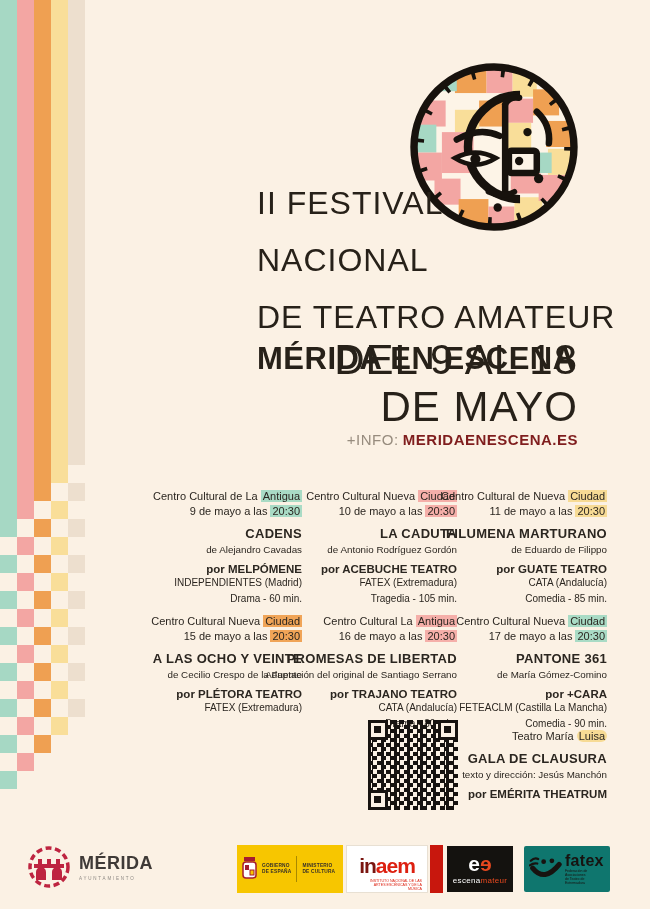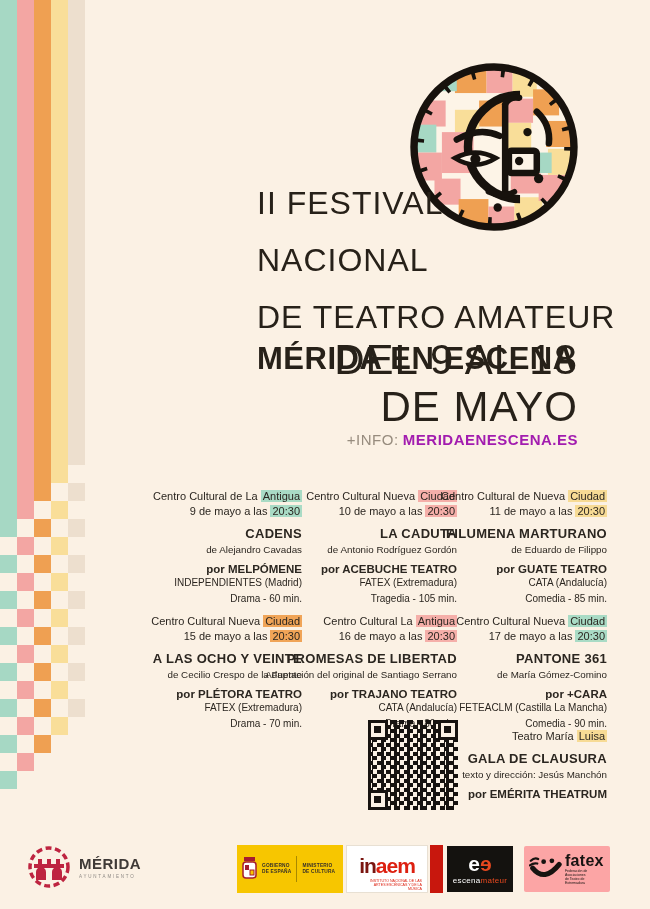--- a/index.html
+++ b/index.html
@@ -25,21 +25,21 @@
   
   .mosaic{position:absolute;left:401px;top:54px;}
   
   .titleblock{position:absolute;left:257px;top:166px;}
   .t-light{font-size:32px;line-height:39px;font-weight:300;letter-spacing:1px;white-space:nowrap;margin-top:18px;}
   .t-bold{font-size:31px;line-height:40px;font-weight:800;letter-spacing:.5px;margin-top:2px;white-space:nowrap;}
   .datesblock{position:absolute;right:72px;top:336px;text-align:right;}
   .d-line{font-size:42px;line-height:47px;font-weight:300;letter-spacing:1px;white-space:nowrap;}
   .infoline{position:absolute;right:72px;top:431px;font-size:15px;white-space:nowrap;}
   .info-label{color:#978C7E;font-weight:400;letter-spacing:.5px;}
-  .info-url{color:#a21caf;font-weight:800;letter-spacing:.5px;}
+  .info-url{color:#7f1d1d;font-weight:800;letter-spacing:.5px;}
   
   .event{position:absolute;width:215px;text-align:right;color:#2B2620;}
   .ev-venue,.ev-date{font-size:11px;line-height:15px;}
   .hl{padding:0 2px;}
   .ev-title{font-size:13px;line-height:16px;font-weight:800;margin-top:7px;letter-spacing:.3px;}
   .ev-author{font-size:9.8px;line-height:13px;margin-top:1px;}
   .ev-company{font-size:11.5px;line-height:14px;font-weight:800;margin-top:6px;}
   .ev-org{font-size:10px;line-height:13px;}
   .ev-genre{font-size:10px;line-height:13px;margin-top:3px;}
   
@@ -48,39 +48,39 @@
         repeating-conic-gradient(#171310 0 25%, transparent 0 50%) 0 0/9px 9px,
         repeating-linear-gradient(90deg,#171310 0 3px,transparent 3px 13px);
   }
   .qr-f{position:absolute;width:20px;height:20px;border:3.5px solid #171310;background:#FBF1E4;box-sizing:border-box;}
   .qr-f::after{content:"";position:absolute;left:3px;top:3px;width:7px;height:7px;background:#171310;}
   .qr-tl{left:0;top:0}.qr-tr{right:0;top:0}.qr-bl{left:0;bottom:0}
   
   .footer{position:absolute;left:0;top:842px;width:650px;height:55px;}
   .merida{position:absolute;left:26px;top:2px;display:flex;align-items:center;}
   .merida-text{margin-left:7px;}
-  .merida-name{font-size:15px;font-weight:800;letter-spacing:.5px;color:#3F3A37;}
+  .merida-name{font-size:18px;font-weight:800;letter-spacing:.5px;color:#3F3A37;}
   .merida-sub{font-size:4.5px;letter-spacing:1.8px;color:#8F8A85;margin-top:2px;}
   .gob{position:absolute;left:237px;top:3px;width:106px;height:48px;background:#F7C600;
        display:flex;align-items:center;box-sizing:border-box;padding:0 4px;}
   .gob-col{font-size:4.8px;line-height:6.5px;font-weight:700;color:#352F28;letter-spacing:.2px;}
   .gob-div{width:1px;height:26px;background:#A98900;margin:0 5px;}
   .inaem{position:absolute;left:346px;top:3px;width:82px;height:48px;background:#ffffff;
          border:1px solid #E8E0D3;box-sizing:border-box;text-align:center;padding-top:8px;}
   .inaem-in{font-size:21px;font-weight:700;color:#7A1510;letter-spacing:-1px;}
   .inaem-aem{font-size:21px;font-weight:900;color:#DD2010;letter-spacing:-1px;}
   .inaem-sub{font-size:3.6px;line-height:4px;color:#DD2010;text-align:right;padding:1px 5px 0 20px;}
   .inaem-red{position:absolute;left:430px;top:3px;width:13px;height:48px;background:#C8170D;}
   .escena{position:absolute;left:447px;top:4px;width:66px;height:46px;background:#14120F;
           display:flex;flex-direction:column;align-items:center;justify-content:center;}
   .ea-row{font-size:21px;line-height:20px;font-weight:700;color:#fff;}
   .ea-rev{display:inline-block;transform:scaleX(-1);color:#E8491F;}
   .ea-word{font-size:8px;margin-top:2px;color:#fff;letter-spacing:.3px;text-align:right;}
   .ea-word .or{color:#E8491F;}
-  .fatex{position:absolute;left:524px;top:4px;width:86px;height:46px;background:#fca5a5;border-radius:2px;
+  .fatex{position:absolute;left:524px;top:4px;width:86px;height:46px;background:#0f766e;border-radius:2px;
          display:flex;align-items:center;box-sizing:border-box;padding:0 5px;}
   .fatex-right{margin-left:3px;}
   .fatex-name{font-size:16px;font-weight:800;color:#171310;line-height:15px;letter-spacing:.3px;}
   .fatex-sub{font-size:3.5px;line-height:4.2px;color:#171310;margin-top:1px;}
 </style>
 </head>
 <body>
 
 <div class="poster">
 
@@ -190,21 +190,20 @@
     <div class="ev-genre">Comedia - 85 min.</div>
   </div>
 
   <div class="event" style="left:87px;top:614px;">
     <div class="ev-venue"><span>Centro Cultural Nueva </span><span class="hl" style="background-color: rgb(240, 164, 87);">Ciudad</span></div>
     <div class="ev-date"><span>15 de mayo a las </span><span class="hl" style="background-color: rgb(240, 164, 87);">20:30</span></div>
     <div class="ev-title">A LAS OCHO Y VEINTE</div>
     <div class="ev-author">de Cecilio Crespo de la Fuente</div>
     <div class="ev-company">por PLÉTORA TEATRO</div>
     <div class="ev-org">FATEX (Extremadura)</div>
-    <div class="ev-genre">Drama - 70 min.</div>
   </div>
 
   <div class="event" style="left:242px;top:614px;">
     <div class="ev-venue"><span>Centro Cultural La </span><span class="hl" style="background-color: rgb(245, 175, 169);">Antigua</span></div>
     <div class="ev-date"><span>16 de mayo a las </span><span class="hl" style="background-color: rgb(245, 175, 169);">20:30</span></div>
     <div class="ev-title">PROMESAS DE LIBERTAD</div>
     <div class="ev-author">Adaptación del original de Santiago Serrano</div>
     <div class="ev-company">por TRAJANO TEATRO</div>
     <div class="ev-org">CATA (Andalucía)</div>
     <div class="ev-genre">Drama - 80 min.</div>
@@ -220,21 +219,21 @@
     <div class="ev-genre">Comedia - 90 min.</div>
   </div>
 
   <div class="qr">
     <div class="qr-f qr-tl"></div>
     <div class="qr-f qr-tr"></div>
     <div class="qr-f qr-bl"></div>
   </div>
 
   <div class="event" style="left:392px;top:729px;">
-    <div class="ev-venue"><span>Teatro María </span><span class="hl" style="background-color: rgb(247, 219, 149);">Luisa</span></div>
+    <div class="ev-venue"><span>Teatro María </span><span class="hl" style="background-color: rgb(247, 219, 149); border-radius: 6px;">Luisa</span></div>
     <div class="ev-title">GALA DE CLAUSURA</div>
     <div class="ev-author">texto y dirección: Jesús Manchón</div>
     <div class="ev-company">por EMÉRITA THEATRUM</div>
   </div>
 
   <div class="footer">
 
     <div class="merida">
       <svg width="46" height="46" viewBox="0 0 46 46">
         <circle cx="23" cy="23" r="19" fill="none" stroke="#BE2440" stroke-width="3.5" stroke-dasharray="6 3.5"></circle>

